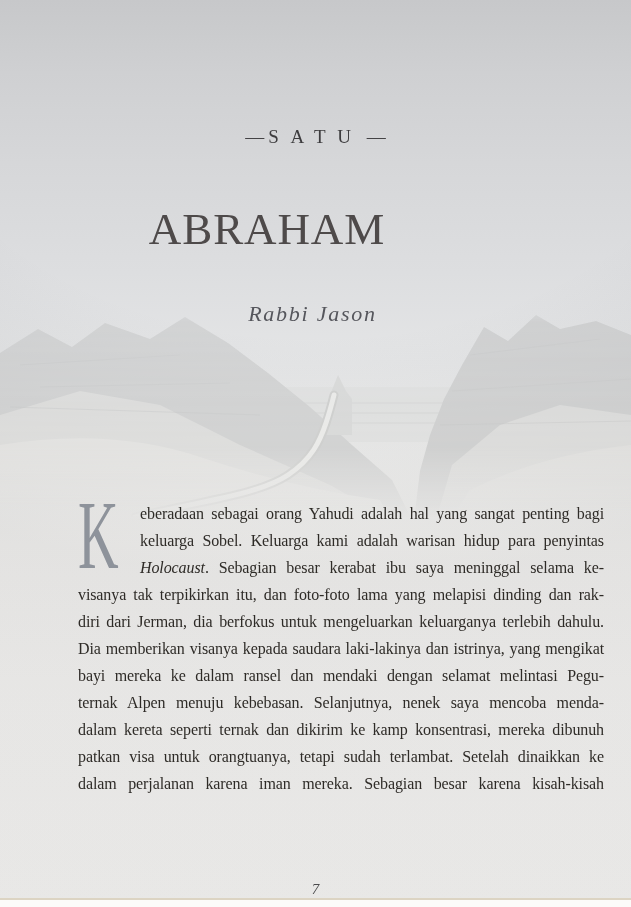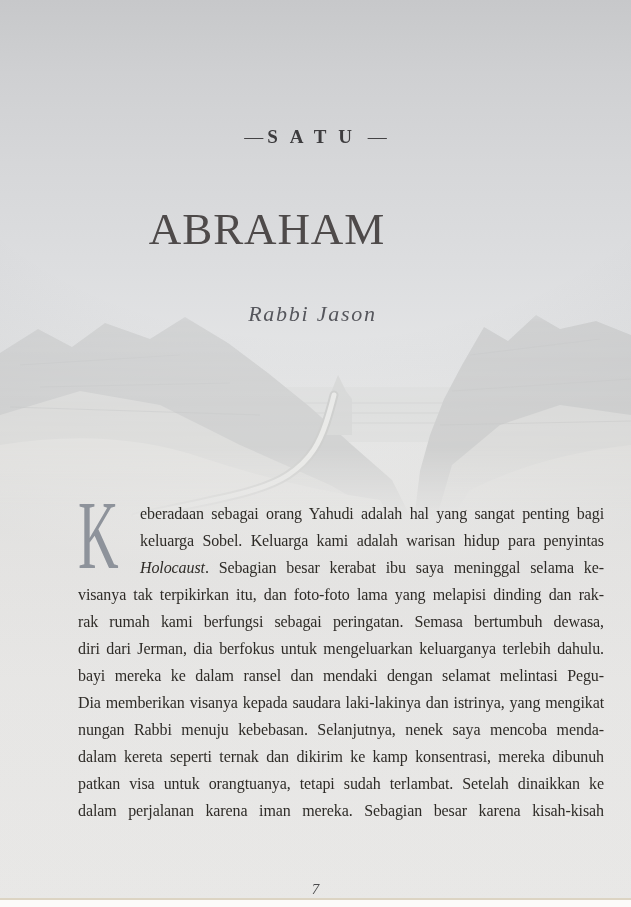--- a/index.html
+++ b/index.html
@@ -19,21 +19,21 @@
   .page::before{ 
     content:"";position:absolute;inset:0;pointer-events:none;
     background:radial-gradient(ellipse 120% 60% at 50% 4%, rgba(255,255,255,0) 55%, rgba(60,62,66,0.10) 100%);
   }
   
   .chapter-line{
     position:absolute;top:126px;left:0;width:631px;
     text-align:center;font-size:19px;color:#3d3c3e;
   }
   .chapter-line .dash{letter-spacing:0;color:#3d3c3e;}
-  .chapter-line .chnum{letter-spacing:0.62em;margin:0 4px 0 4px;font-weight:700;}
+  .chapter-line .chnum{letter-spacing:0.62em;margin:0 4px 0 4px;font-weight:400;}
   .title{
     position:absolute;top:203px;left:0;width:534px;
     text-align:center;font-size:45px;letter-spacing:0.02em;
     color:#4e4a4a;font-weight:400;
   }
   .subtitle{
     position:absolute;top:301px;left:0;width:625px;
     text-align:center;font-style:italic;font-size:22px;
     letter-spacing:0.08em;color:#55565c;
   }
@@ -113,25 +113,24 @@
   </svg>
 
   <div class="bodytext">
     <span class="dropcap">
         <span class="dc-inner">K</span>
       </span>
     <div class="tline"><span>eberadaan sebagai orang Yahudi adalah hal yang sangat penting bagi</span></div>
     <div class="tline"><span>keluarga Sobel. Keluarga kami adalah warisan hidup para penyintas</span></div>
     <div class="tline"><i class="it">Holocaust</i><span>. Sebagian besar kerabat ibu saya meninggal selama ke-</span></div>
     <div class="tline"><span>visanya tak terpikirkan itu, dan foto-foto lama yang melapisi dinding dan rak-</span></div>
-    <div class="tline"><span>rak rumah kami berfungsi sebagai peringatan. Semasa bertumbuh dewasa,</span></div>
     <div class="tline"><span>diri dari Jerman, dia berfokus untuk mengeluarkan keluarganya terlebih dahulu.</span></div>
+    <div class="tline"><span>Dia memberikan visanya kepada saudara laki-lakinya dan istrinya, yang mengikat</span></div>
     <div class="tline"><span>bayi mereka ke dalam ransel dan mendaki dengan selamat melintasi Pegu-</span></div>
-    <div class="tline"><span>Dia memberikan visanya kepada saudara laki-lakinya dan istrinya, yang mengikat</span></div>
-    <div class="tline"><span>nungan Rabbi menuju kebebasan. Selanjutnya, nenek saya mencoba menda-</span></div>
+    <div class="tline"><span>ternak Alpen menuju kebebasan. Selanjutnya, nenek saya mencoba menda-</span></div>
     <div class="tline"><span>dalam kereta seperti ternak dan dikirim ke kamp konsentrasi, mereka dibunuh</span></div>
     <div class="tline"><span>patkan visa untuk orangtuanya, tetapi sudah terlambat. Setelah dinaikkan ke</span></div>
     <div class="tline"><span>dalam perjalanan karena iman mereka. Sebagian besar karena kisah-kisah</span></div>
   </div>
 
   <div class="pagenum">7</div>
   <div class="edge-rule"></div>
   <div class="below-rule"></div>
 
 </div>

